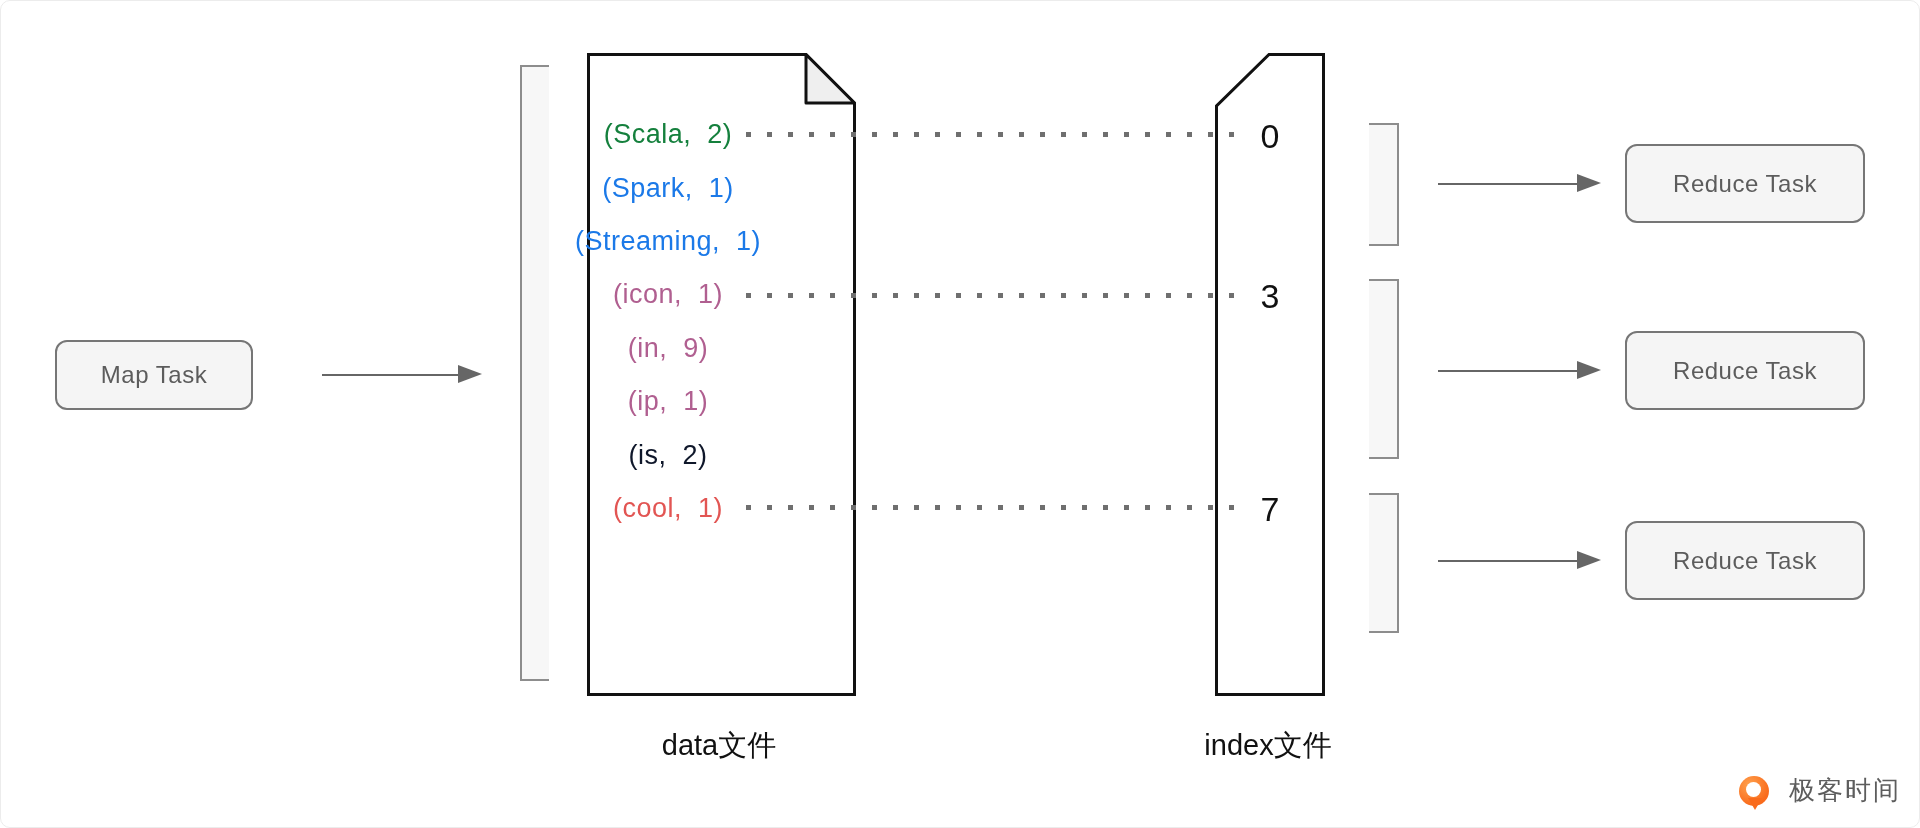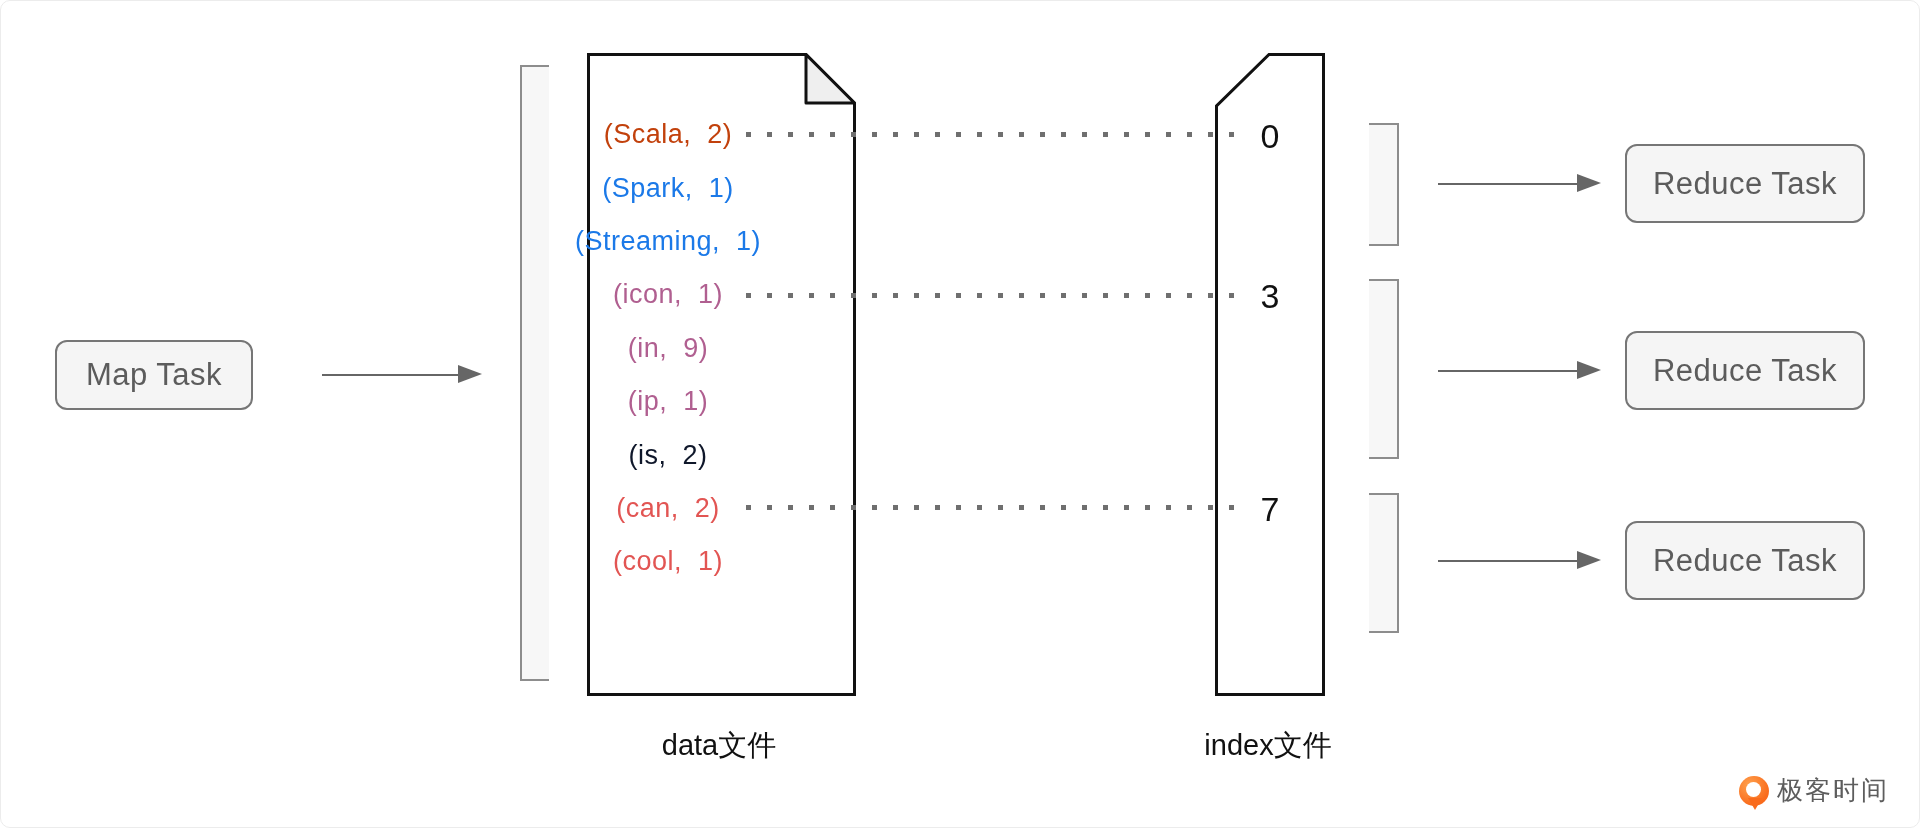--- a/index.html
+++ b/index.html
@@ -5,21 +5,21 @@
   html,body{margin:0;padding:0;background:#ffffff;}
   .canvas{
     position:relative;width:1920px;height:828px;background:#ffffff;
     font-family:"Liberation Sans","DejaVu Sans",sans-serif;
     border:1px solid #ececec;border-radius:10px;box-sizing:border-box;overflow:hidden;
   }
   
   .task-box{
     position:absolute;display:flex;align-items:center;justify-content:center;
     background:#f5f5f5;border:2.5px solid #767676;border-radius:12px;
-    color:#5c5c5c;font-size:31px;letter-spacing:.5px;box-sizing:border-box;
+    color:#5c5c5c;font-size:24px;letter-spacing:.5px;box-sizing:border-box;
   }
   .map-task{left:54px;top:339px;width:198px;height:70px;}
   .reduce-1{left:1624px;top:143px;width:240px;height:79px;}
   .reduce-2{left:1624px;top:330px;width:240px;height:79px;}
   .reduce-3{left:1624px;top:520px;width:240px;height:79px;}
 
   
   .arrow{position:absolute;height:20px;}
   .arrow .shaft{position:absolute;left:0;right:16px;top:50%;border-top:2.5px solid #666;}
   .arrow .head{
@@ -69,21 +69,21 @@
   .mk-1{top:115px;}
   .mk-2{top:275px;}
   .mk-3{top:488px;}
 
   
   .caption{position:absolute;width:300px;text-align:center;font-size:29px;color:#111;}
   .caption-data{left:568px;top:725px;}
   .caption-index{left:1117px;top:725px;}
 
   
-  .logo{position:absolute;left:1738px;top:772px;display:flex;align-items:center;gap:8px;}
+  .logo{position:absolute;left:1738px;top:772px;display:flex;align-items:center;gap:20px;}
   .logo-icon{position:relative;width:30px;height:30px;}
   .logo-icon .ring{
     position:absolute;inset:0;border-radius:50%;
     background:radial-gradient(circle at 35% 30%,#ffa14d,#f96b1c 70%);
   }
   .logo-icon .hole{position:absolute;left:7px;top:6px;width:15px;height:15px;border-radius:50%;background:#fff;}
   .logo-icon .tail{
     position:absolute;left:9px;top:22px;width:0;height:0;
     border-left:7px solid transparent;border-right:7px solid transparent;border-top:12px solid #f96b1c;
   }
@@ -104,28 +104,27 @@
   </div>
 
   <div class="bracket bracket-left"></div>
 
   <svg class="file-svg data-file-svg" width="270" height="644" viewBox="0 0 270 644">
     <path d="M1.5,1.5 L219,1.5 L267.5,50 L267.5,641.5 L1.5,641.5 Z" fill="#ffffff" stroke="#111111" stroke-width="3"></path>
     <path d="M219,1.5 L267.5,50 L219,50 Z" fill="#efefef" stroke="#111111" stroke-width="3" stroke-linejoin="round"></path>
   </svg>
 
   <div class="entries">
-    <div class="entry-row" style="color: #c2410c;">(Scala,  2)</div>
+    <div class="entry-row" style="color: #15803d;">(Scala,  2)</div>
     <div class="entry-row" style="color: rgb(27, 121, 232);">(Spark,  1)</div>
     <div class="entry-row" style="color: rgb(27, 121, 232);">(Streaming,  1)</div>
     <div class="entry-row" style="color: rgb(176, 95, 144);">(icon,  1)</div>
     <div class="entry-row" style="color: rgb(176, 95, 144);">(in,  9)</div>
     <div class="entry-row" style="color: rgb(176, 95, 144);">(ip,  1)</div>
     <div class="entry-row" style="color: #0f172a;">(is,  2)</div>
-    <div class="entry-row" style="color: rgb(226, 85, 83);">(can,  2)</div>
     <div class="entry-row" style="color: rgb(226, 85, 83);">(cool,  1)</div>
   </div>
 
   <div class="dots dots-1"></div>
   <div class="dots dots-2"></div>
   <div class="dots dots-3"></div>
 
   <svg class="file-svg index-file-svg" width="110" height="644" viewBox="0 0 110 644">
     <path d="M54,1.5 L108.5,1.5 L108.5,641.5 L1.5,641.5 L1.5,53 Z" fill="#ffffff" stroke="#111111" stroke-width="3"></path>
   </svg>

